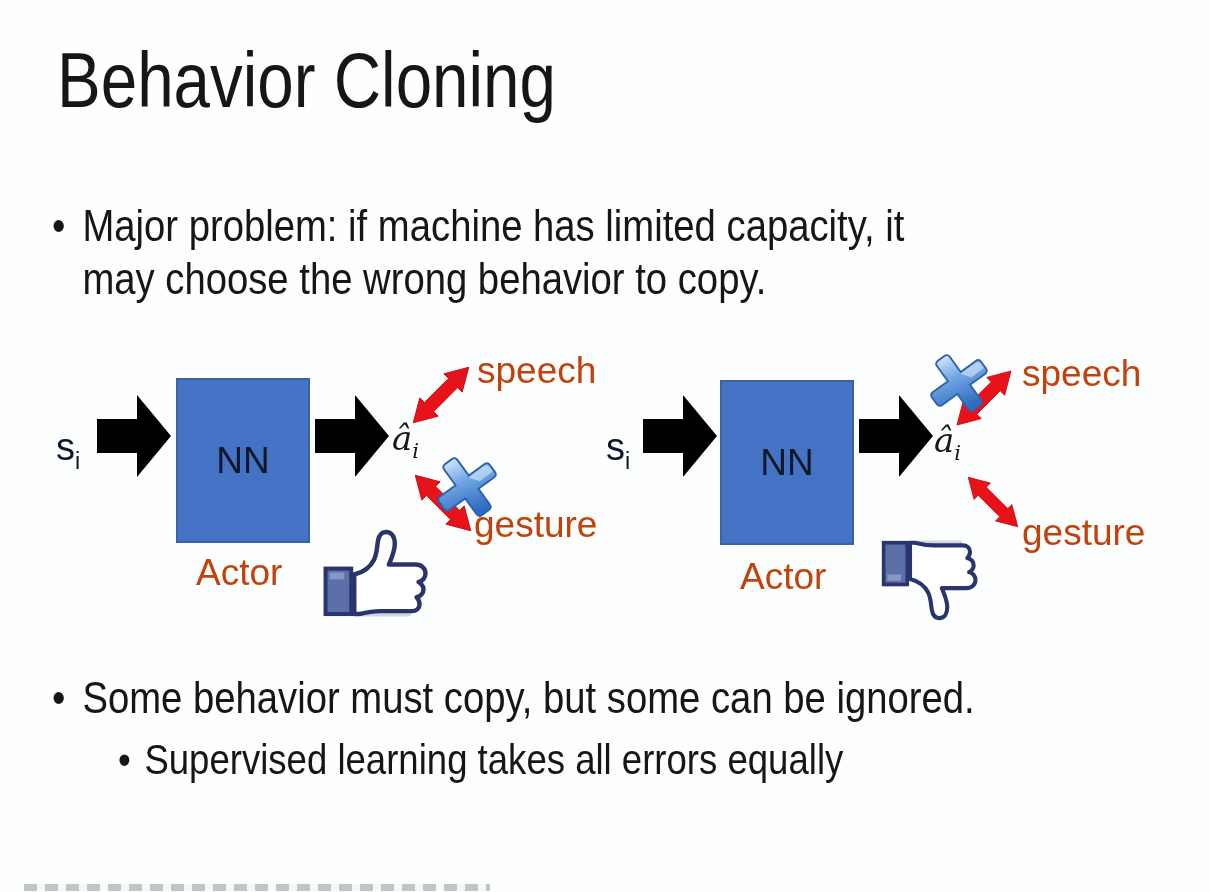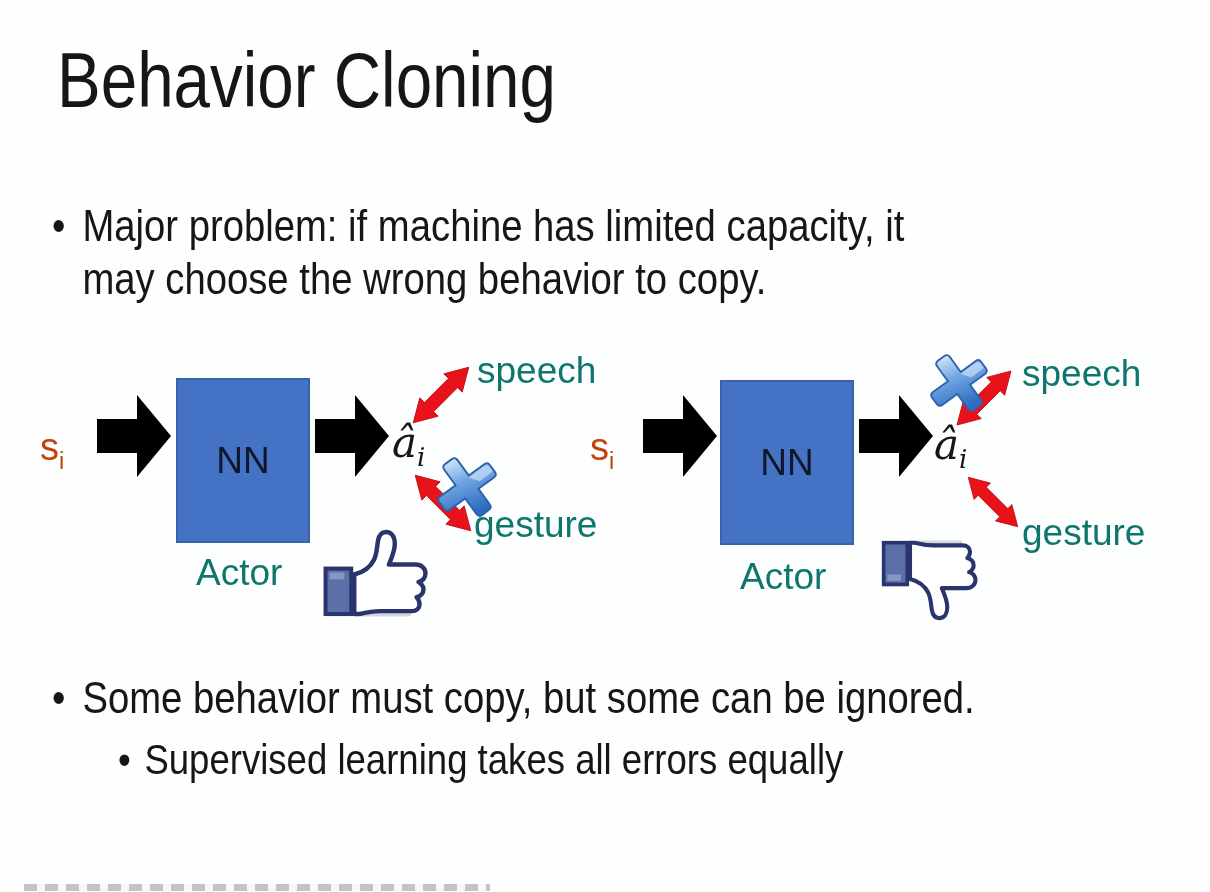--- a/index.html
+++ b/index.html
@@ -15,30 +15,30 @@
   }
   .para{
     display:flex; align-items:flex-start; transform:scaleX(0.85); transform-origin:0 0;
     color:#161616; white-space:nowrap;
   }
   .para .dot{flex:0 0 auto; margin-right:20px;}
   .b1{left:52px; top:200px; font-size:45px; line-height:1.17;}
   .b2{left:52px; top:672px; font-size:45px; line-height:1.15;}
   .b3{left:118px; top:735px; font-size:43px; line-height:1.15;}
   .b3 .dot{margin-right:16px;}
-  .dlabel{font-size:37px; color:#0f766e; white-space:nowrap;}
+  .dlabel{font-size:37px; color:#c2410c; white-space:nowrap;}
   .nn-box{
     background:var(--c-nn,#4472C4);
     border:2px solid var(--c-nn-border,#3A62A8);
     display:flex; align-items:center; justify-content:center;
   }
   .nn-text{color:#0f172a; font-size:37px;}
-  .mathvar{font-family:"DejaVu Serif", serif; font-style:italic; font-size:42px; color:#161616;}
+  .mathvar{font-family:"DejaVu Serif", serif; font-style:italic; font-size:34px; color:#161616;}
   .mathvar sub, .statevar sub{font-size:62%; line-height:0;}
-  .statevar{font-size:38px; color:#c2410c;}
+  .statevar{font-size:38px; color:#0f172a;margin-left:16px;}
   svg.icon{display:block; overflow:visible;}
   .fat-arrow-shape{fill:#000;}
   .dbl-arrow-shape{fill:var(--c-red,#E8121B); stroke:#c30b12; stroke-width:1;}
   .cross-shape{stroke:var(--c-cross-border,#2D62AD); stroke-width:2; fill:url(#xgrad);}
   .thumb-cuff{fill:var(--c-cuff,#5B6FA8); stroke:var(--c-thumb,#2A356E); stroke-width:4;}
   .thumb-cuff-hl{fill:rgba(255,255,255,0.28); stroke:none;}
   .thumb-hand{fill:#fff; stroke:var(--c-thumb,#2A356E); stroke-width:4.5; stroke-linejoin:round;}
   .thumb-shade{fill:none; stroke:#d4d7d9; stroke-width:5; stroke-linecap:round;}
   .artifact{
     background:repeating-linear-gradient(90deg,

